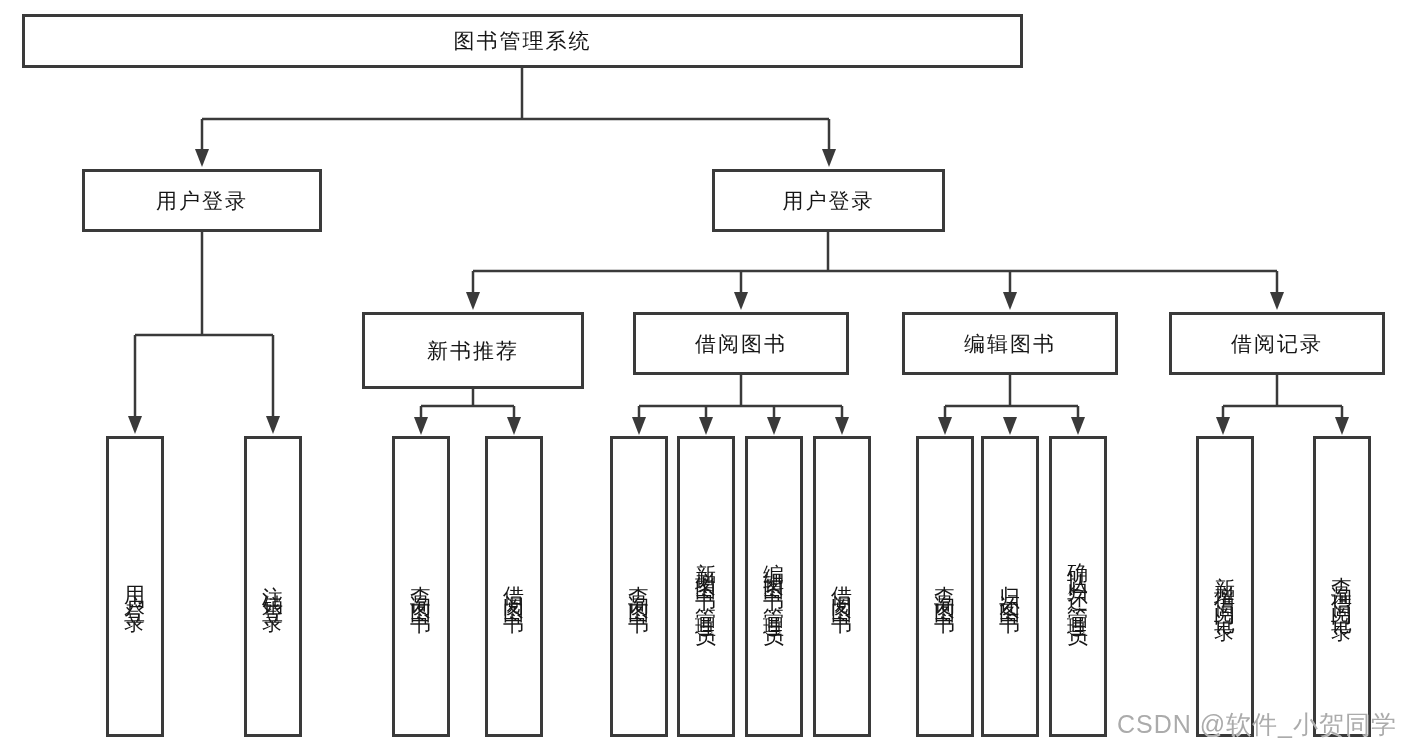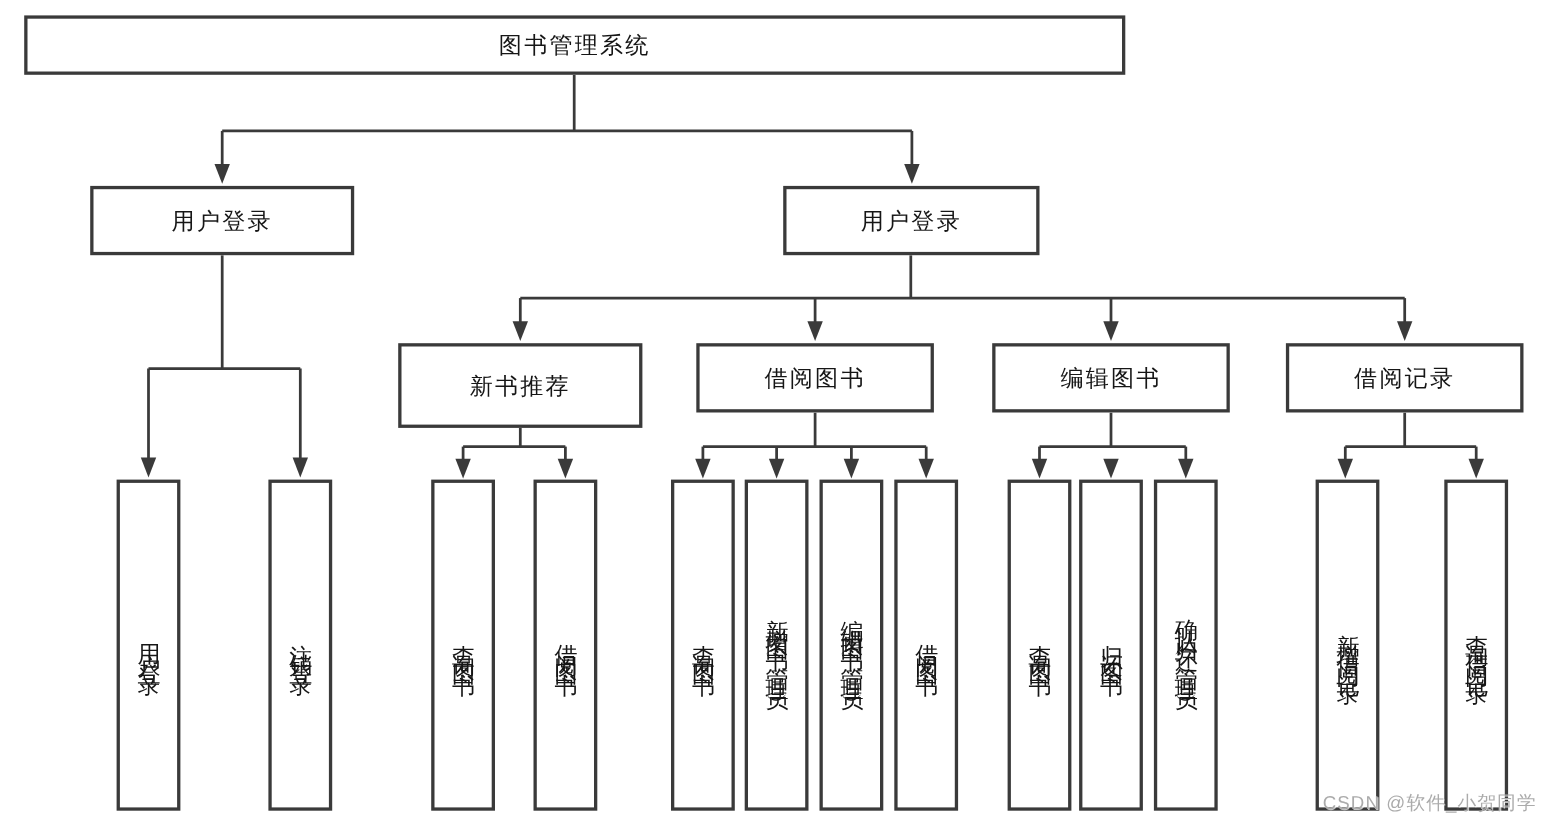--- a/index.html
+++ b/index.html
@@ -37,21 +37,21 @@
     writing-mode: vertical-rl;
     text-orientation: mixed;
     font-size: 21px;
     letter-spacing: 9px;
     line-height: 1;
   }
   .watermark {
     position: absolute;
     right: 8px;
     bottom: 6px;
-    font-size: 17px;
+    font-size: 25px;
     letter-spacing: 1px;
     color: var(--watermark, #ababab);
     text-shadow: 1px 1px 0 rgba(255,255,255,0.7);
     white-space: nowrap;
     z-index: 5;
   }
 </style>
 </head>
 <body>
 

